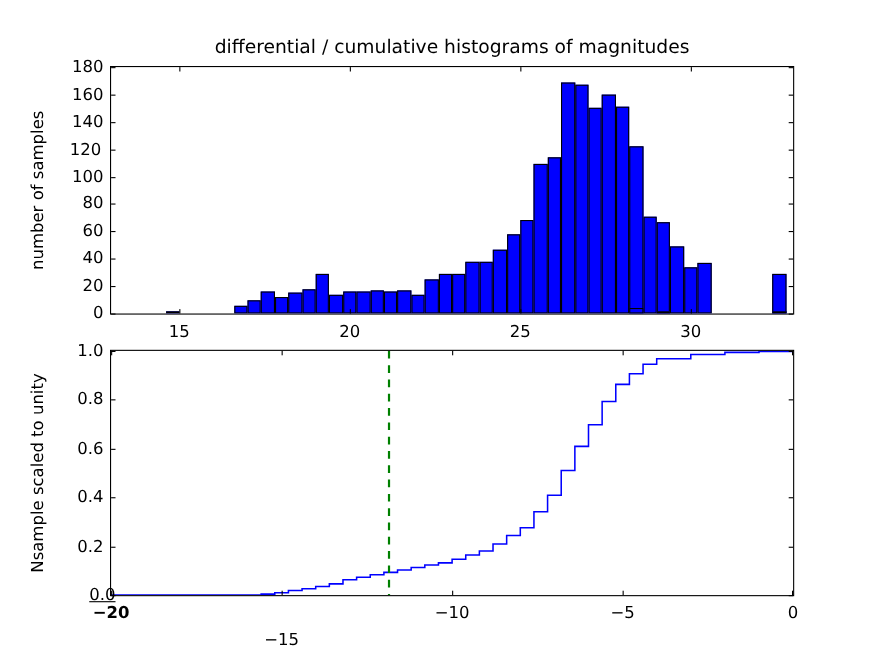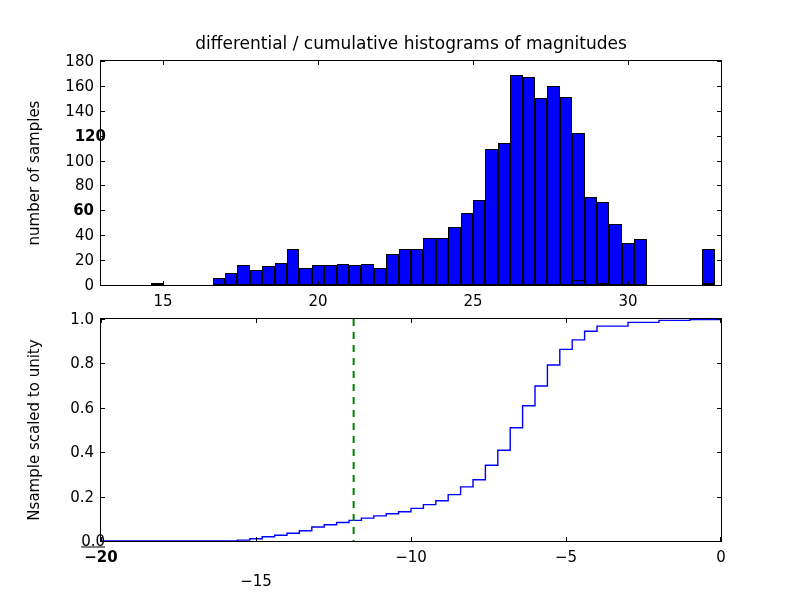--- a/index.html
+++ b/index.html
@@ -211,30 +211,30 @@
       <div class="tick-h" style="left: 717px; top: 285px; width: 4px;"></div>
       <div class="tick-label-y" style="left: 42px; top: 285px; width: 52px;">0</div>
       <div class="tick-h" style="left: 101px; top: 260.111px; width: 4px;"></div>
       <div class="tick-h" style="left: 717px; top: 260.111px; width: 4px;"></div>
       <div class="tick-label-y" style="left: 42px; top: 260.111px; width: 52px;">20</div>
       <div class="tick-h" style="left: 101px; top: 235.222px; width: 4px;"></div>
       <div class="tick-h" style="left: 717px; top: 235.222px; width: 4px;"></div>
       <div class="tick-label-y" style="left: 42px; top: 235.222px; width: 52px;">40</div>
       <div class="tick-h" style="left: 101px; top: 210.333px; width: 4px;"></div>
       <div class="tick-h" style="left: 717px; top: 210.333px; width: 4px;"></div>
-      <div class="tick-label-y" style="left: 42px; top: 210.333px; width: 52px; font-weight: bold;">60</div>
+      <div class="tick-label-y" style="left: 42px; top: 210.333px; width: 52px;">60</div>
       <div class="tick-h" style="left: 101px; top: 185.444px; width: 4px;"></div>
       <div class="tick-h" style="left: 717px; top: 185.444px; width: 4px;"></div>
       <div class="tick-label-y" style="left: 42px; top: 185.444px; width: 52px;">80</div>
       <div class="tick-h" style="left: 101px; top: 160.556px; width: 4px;"></div>
       <div class="tick-h" style="left: 717px; top: 160.556px; width: 4px;"></div>
       <div class="tick-label-y" style="left: 42px; top: 160.556px; width: 52px;">100</div>
       <div class="tick-h" style="left: 101px; top: 135.667px; width: 4px;"></div>
       <div class="tick-h" style="left: 717px; top: 135.667px; width: 4px;"></div>
-      <div class="tick-label-y" style="left: 54px; top: 135.667px; width: 52px; font-weight: bold;">120</div>
+      <div class="tick-label-y" style="left: 40px; top: 135.667px; width: 52px;">120</div>
       <div class="tick-h" style="left: 101px; top: 110.778px; width: 4px;"></div>
       <div class="tick-h" style="left: 717px; top: 110.778px; width: 4px;"></div>
       <div class="tick-label-y" style="left: 42px; top: 110.778px; width: 52px;">140</div>
       <div class="tick-h" style="left: 101px; top: 85.8889px; width: 4px;"></div>
       <div class="tick-h" style="left: 717px; top: 85.8889px; width: 4px;"></div>
       <div class="tick-label-y" style="left: 42px; top: 85.8889px; width: 52px;">160</div>
       <div class="tick-h" style="left: 101px; top: 61px; width: 4px;"></div>
       <div class="tick-h" style="left: 717px; top: 61px; width: 4px;"></div>
       <div class="tick-label-y" style="left: 42px; top: 61px; width: 52px;">180</div>
       <div class="tick-v" style="left: 163px; top: 281px; height: 4px;"></div>

